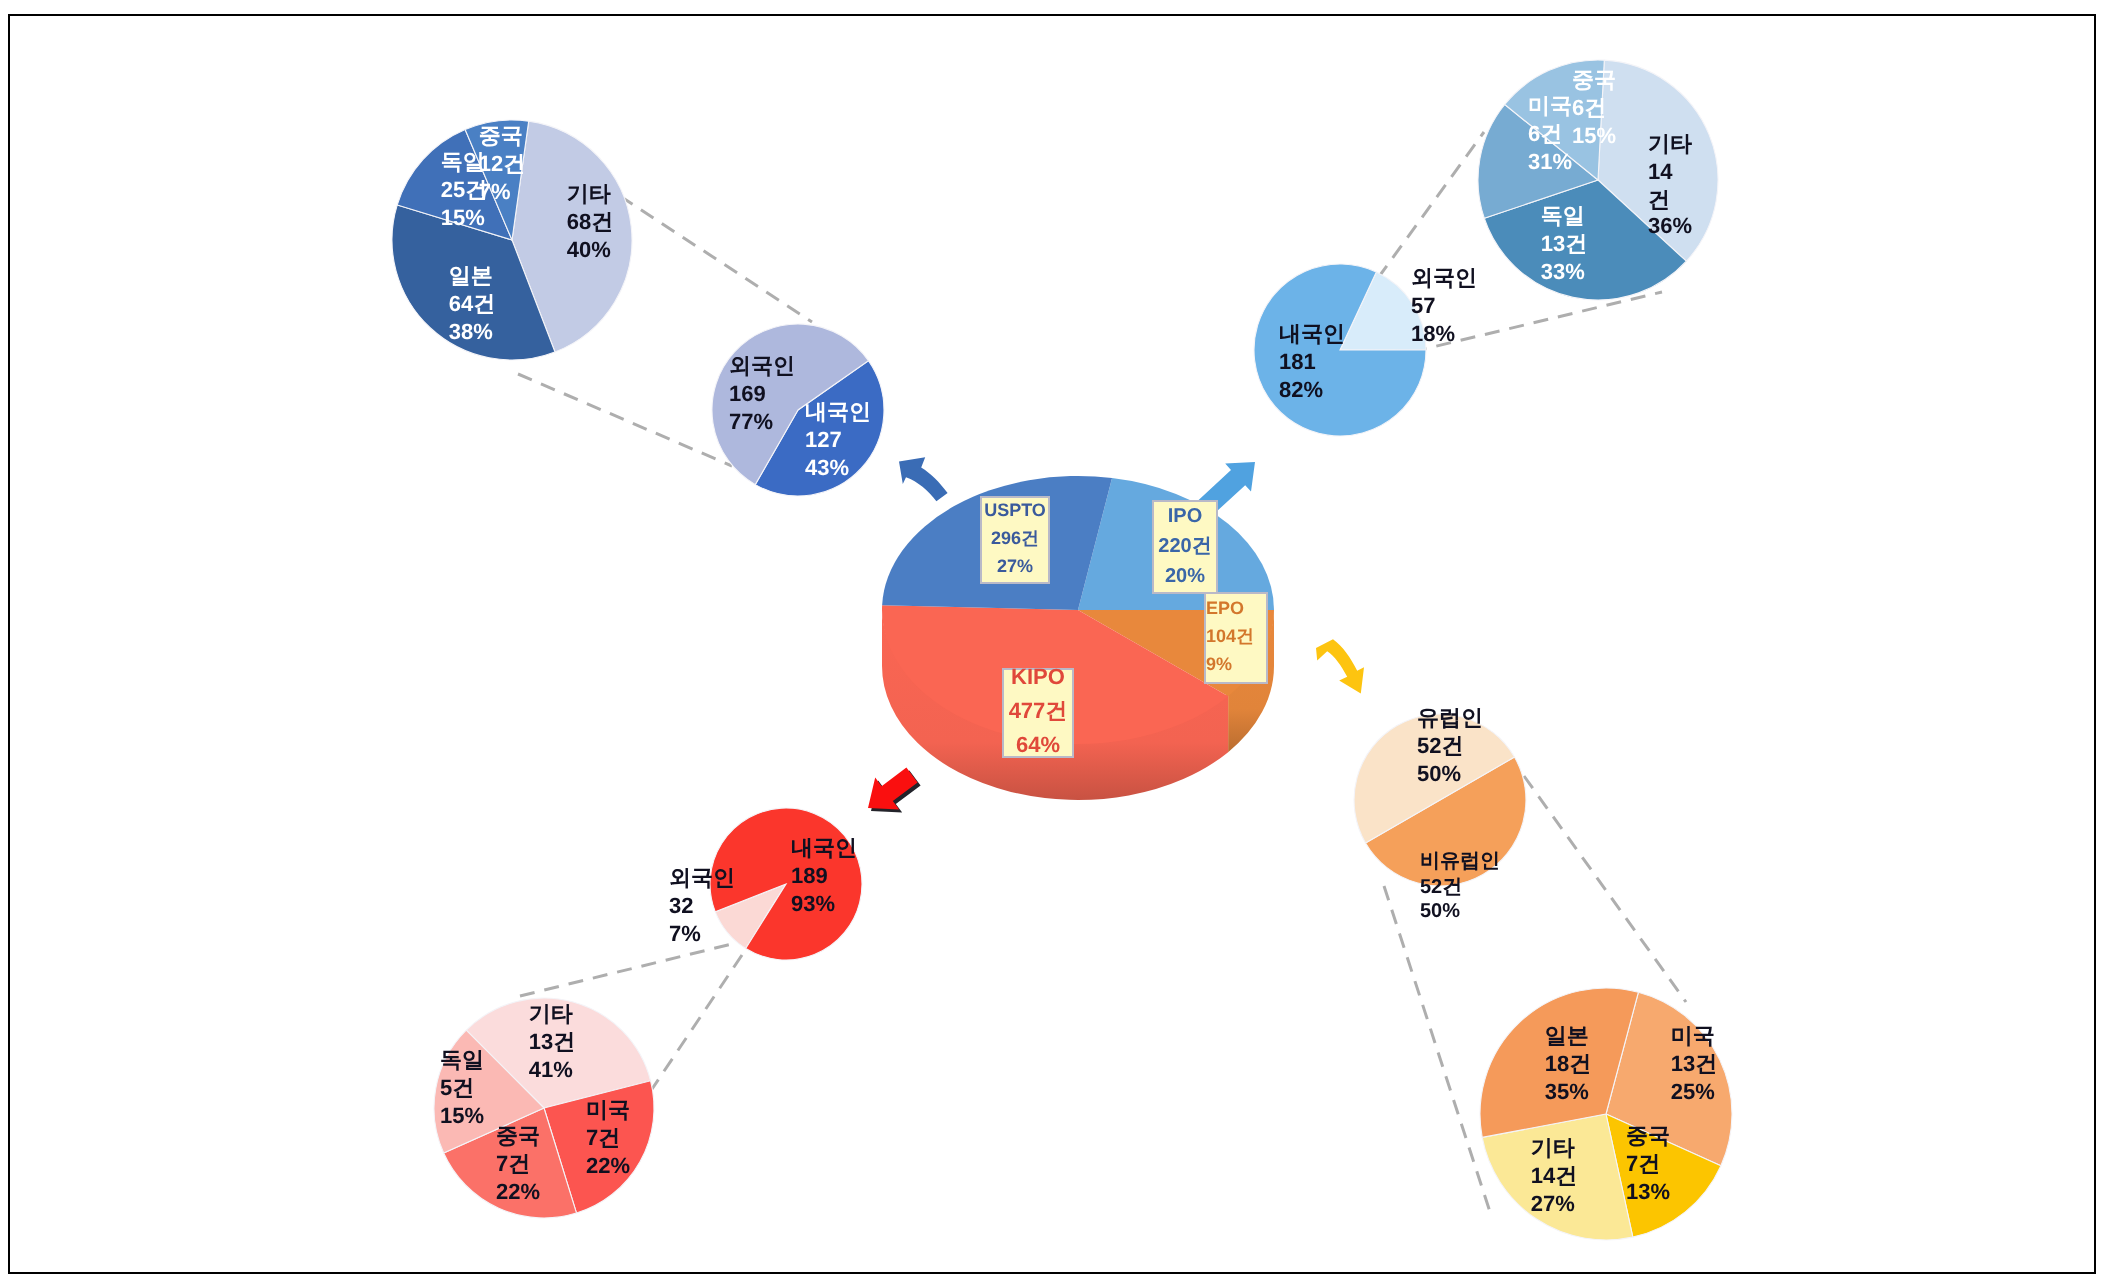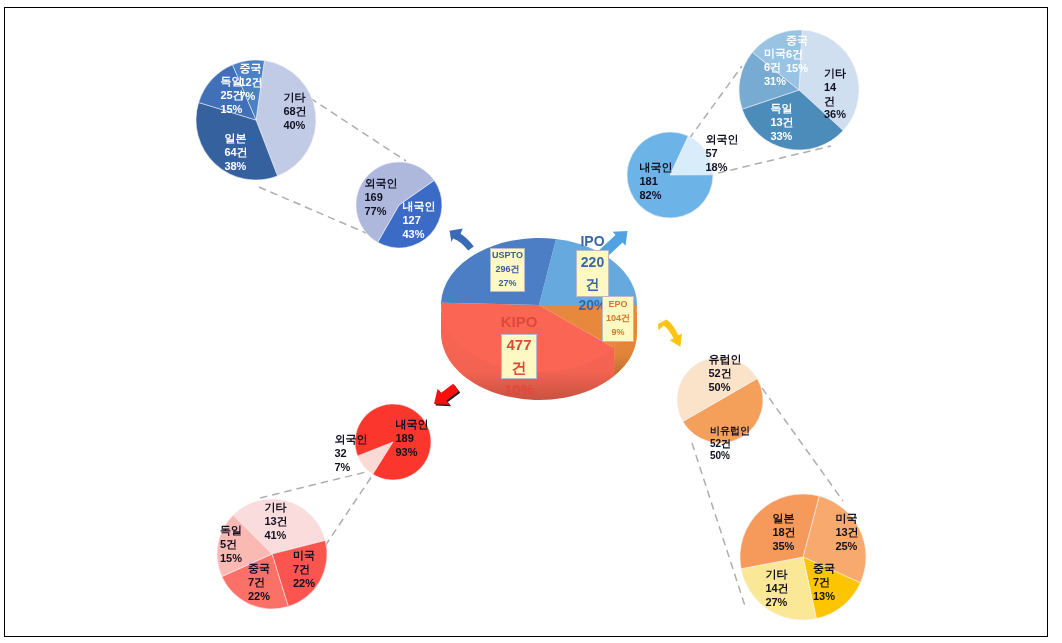--- a/index.html
+++ b/index.html
@@ -100,34 +100,34 @@
         <path d="M 435.5 405.5 L 439.1 390.3 L 442.3 394.6 L 454.7 385.3 L 460.3 392.7 L 447.9 402.0 L 451.1 406.3 Z" fill="#101018" opacity="0.92"></path>
         <path d="M 434.0 404.0 L 437.6 388.8 L 440.8 393.1 L 453.2 383.8 L 458.8 391.2 L 446.4 400.5 L 449.6 404.8 Z" fill="#fa0f0f"></path>
       </g>
     </svg>
   <div id="labels">
       <div class="callout" style="left: 490px; top: 248px; width: 33px; height: 42px; color: rgb(58, 90, 156); font-size: 9px; display: flex; flex-direction: column; justify-content: center; align-items: center;">
         <div>USPTO</div>
         <div>296건</div>
         <div>27%</div>
       </div>
-      <div class="callout" style="left: 576px; top: 250px; width: 31px; height: 45px; color: rgb(58, 102, 168); font-size: 14px; display: flex; flex-direction: column; justify-content: center; align-items: center;">
+      <div class="callout" style="left: 576px; top: 250px; width: 31px; height: 45px; color: rgb(58, 102, 168); font-size: 10px; display: flex; flex-direction: column; justify-content: center; align-items: center;">
         <div>IPO</div>
         <div>220건</div>
         <div>20%</div>
       </div>
-      <div class="callout" style="left: 602px; top: 296px; width: 30px; height: 44px; color: rgb(211, 119, 44); font-size: 9px; display: flex; flex-direction: column; justify-content: center; align-items: center;">
+      <div class="callout" style="left: 602px; top: 296px; width: 30px; height: 44px; color: rgb(211, 119, 44); font-size: 9px; display: flex; flex-direction: column; justify-content: center; align-items: flex-start;">
         <div>EPO</div>
         <div>104건</div>
         <div>9%</div>
       </div>
-      <div class="callout" style="left: 501px; top: 334px; width: 34px; height: 43px; color: rgb(224, 72, 58); font-size: 15px; display: flex; flex-direction: column; justify-content: center; align-items: center;">
+      <div class="callout" style="left: 501px; top: 334px; width: 34px; height: 43px; color: rgb(224, 72, 58); font-size: 11px; display: flex; flex-direction: column; justify-content: center; align-items: center;">
         <div>KIPO</div>
         <div>477건</div>
-        <div>10%</div>
+        <div>64%</div>
       </div>
       <div class="lbl" style="left: 381px; top: 198px; font-size: 11px; color: rgb(16, 16, 32); transform: translate(-50%, -50%);">
         <div>외국인</div>
         <div>169</div>
         <div>77%</div>
       </div>
       <div class="lbl" style="left: 419px; top: 221px; font-size: 11px; color: rgb(255, 255, 255); transform: translate(-50%, -50%);">
         <div>내국인</div>
         <div>127</div>
         <div>43%</div>

